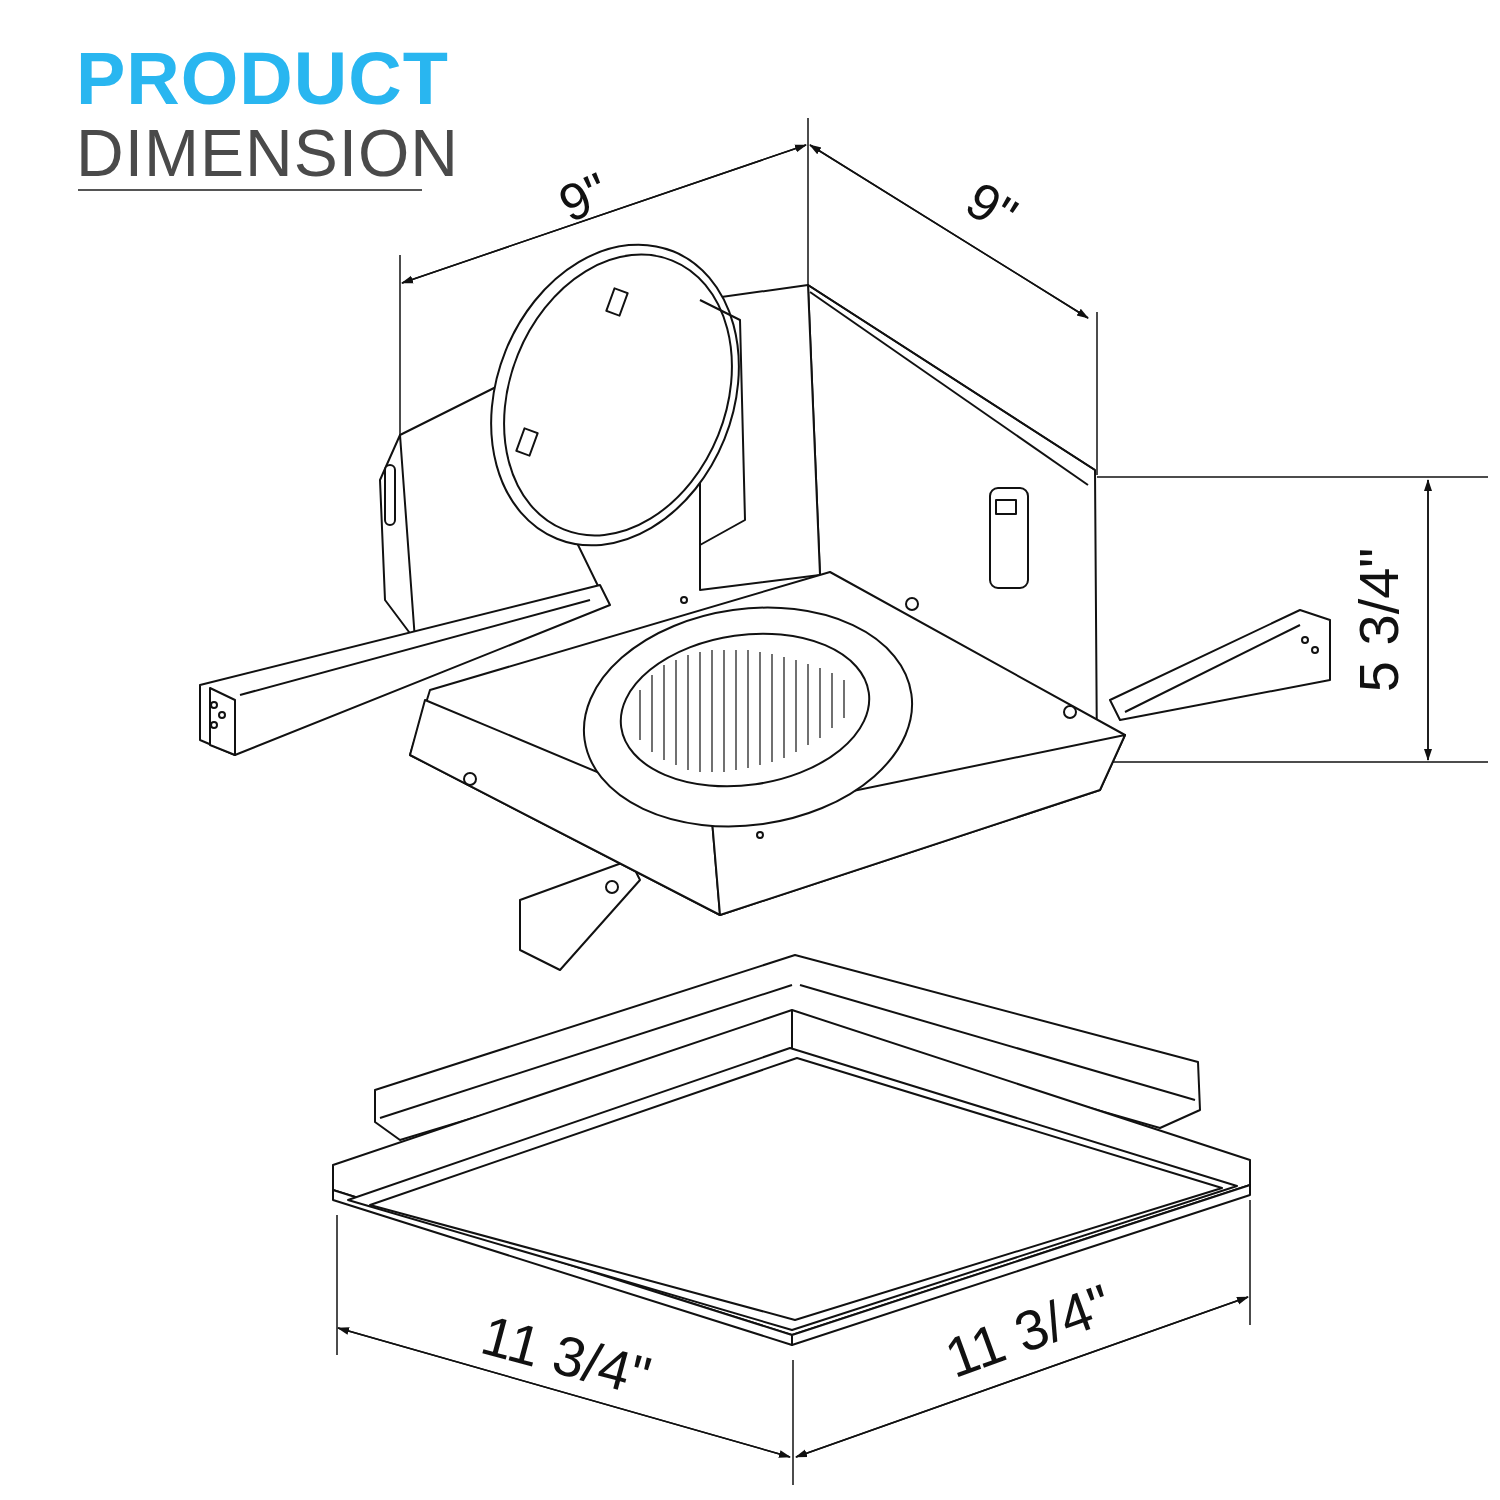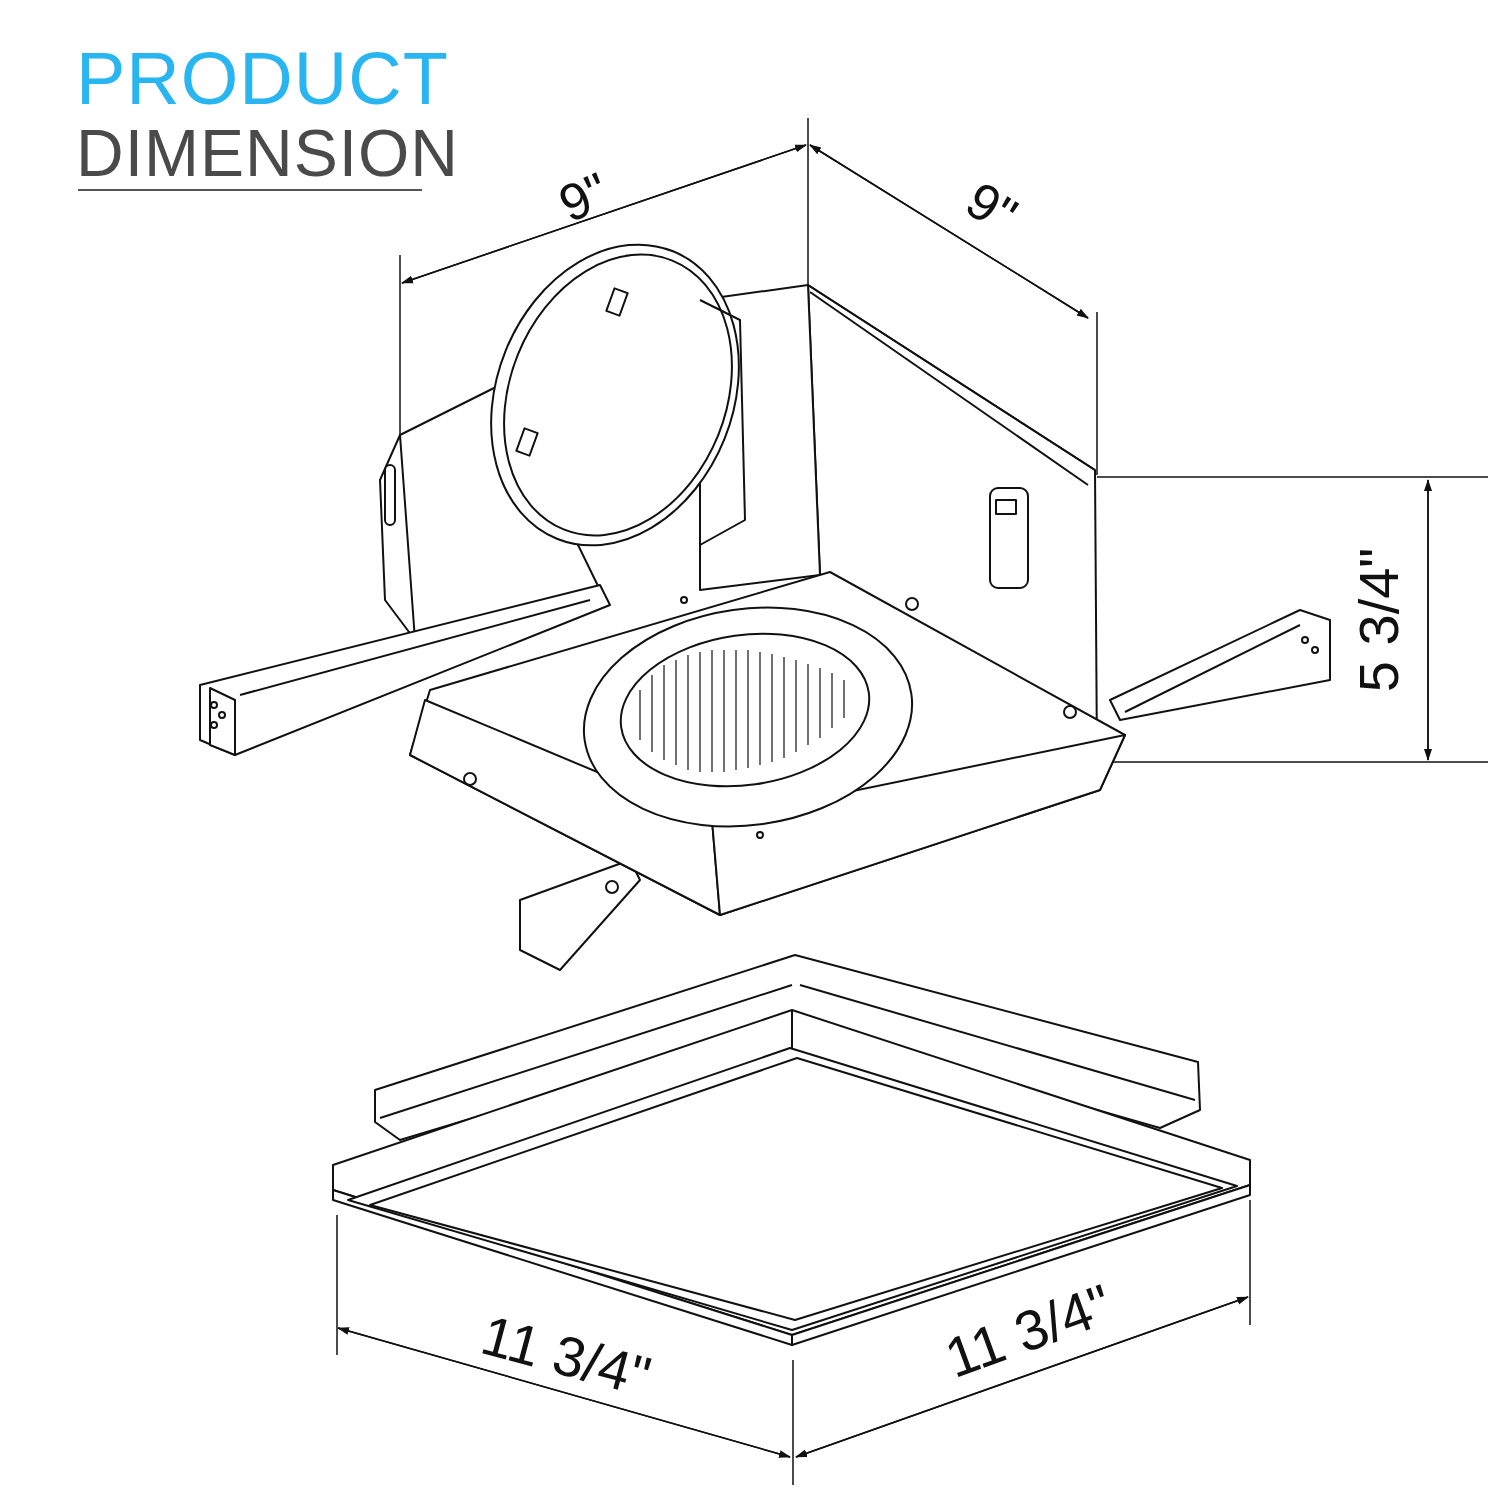--- a/index.html
+++ b/index.html
@@ -1,18 +1,18 @@
 <!DOCTYPE html>
 <html><head>
 <meta charset="utf-8">
 <style>
   html, body { margin: 0; padding: 0; background: #ffffff; }
   body { width: 1500px; height: 1500px; position: relative; overflow: hidden; font-family: "Liberation Sans", sans-serif; }
   .title { position: absolute; left: 76px; top: 42px; width: 350px; }
-  .title-line1 { font-size: 74px; line-height: 74px; color: #29b6f0; letter-spacing: 1px; font-weight: normal; white-space: nowrap; }
+  .title-line1 { font-size: 74px; line-height: 74px; color: #29b6f0; letter-spacing: 1px; font-weight: bold; white-space: nowrap; }
   .title-line2 { font-size: 66px; line-height: 70px; color: #4a4a4a; letter-spacing: 1px; margin-top: 2px; white-space: nowrap; }
   .title-rule { position: absolute; left: 78px; top: 189px; width: 344px; height: 2px; background: #555; }
   svg.drawing { position: absolute; left: 0; top: 0; }
   .dim-label { font-family: "Liberation Sans", sans-serif; fill: #111; }
 </style>
 </head>
 <body>
 
 <div class="title">
   <div class="title-line1">PRODUCT</div>

